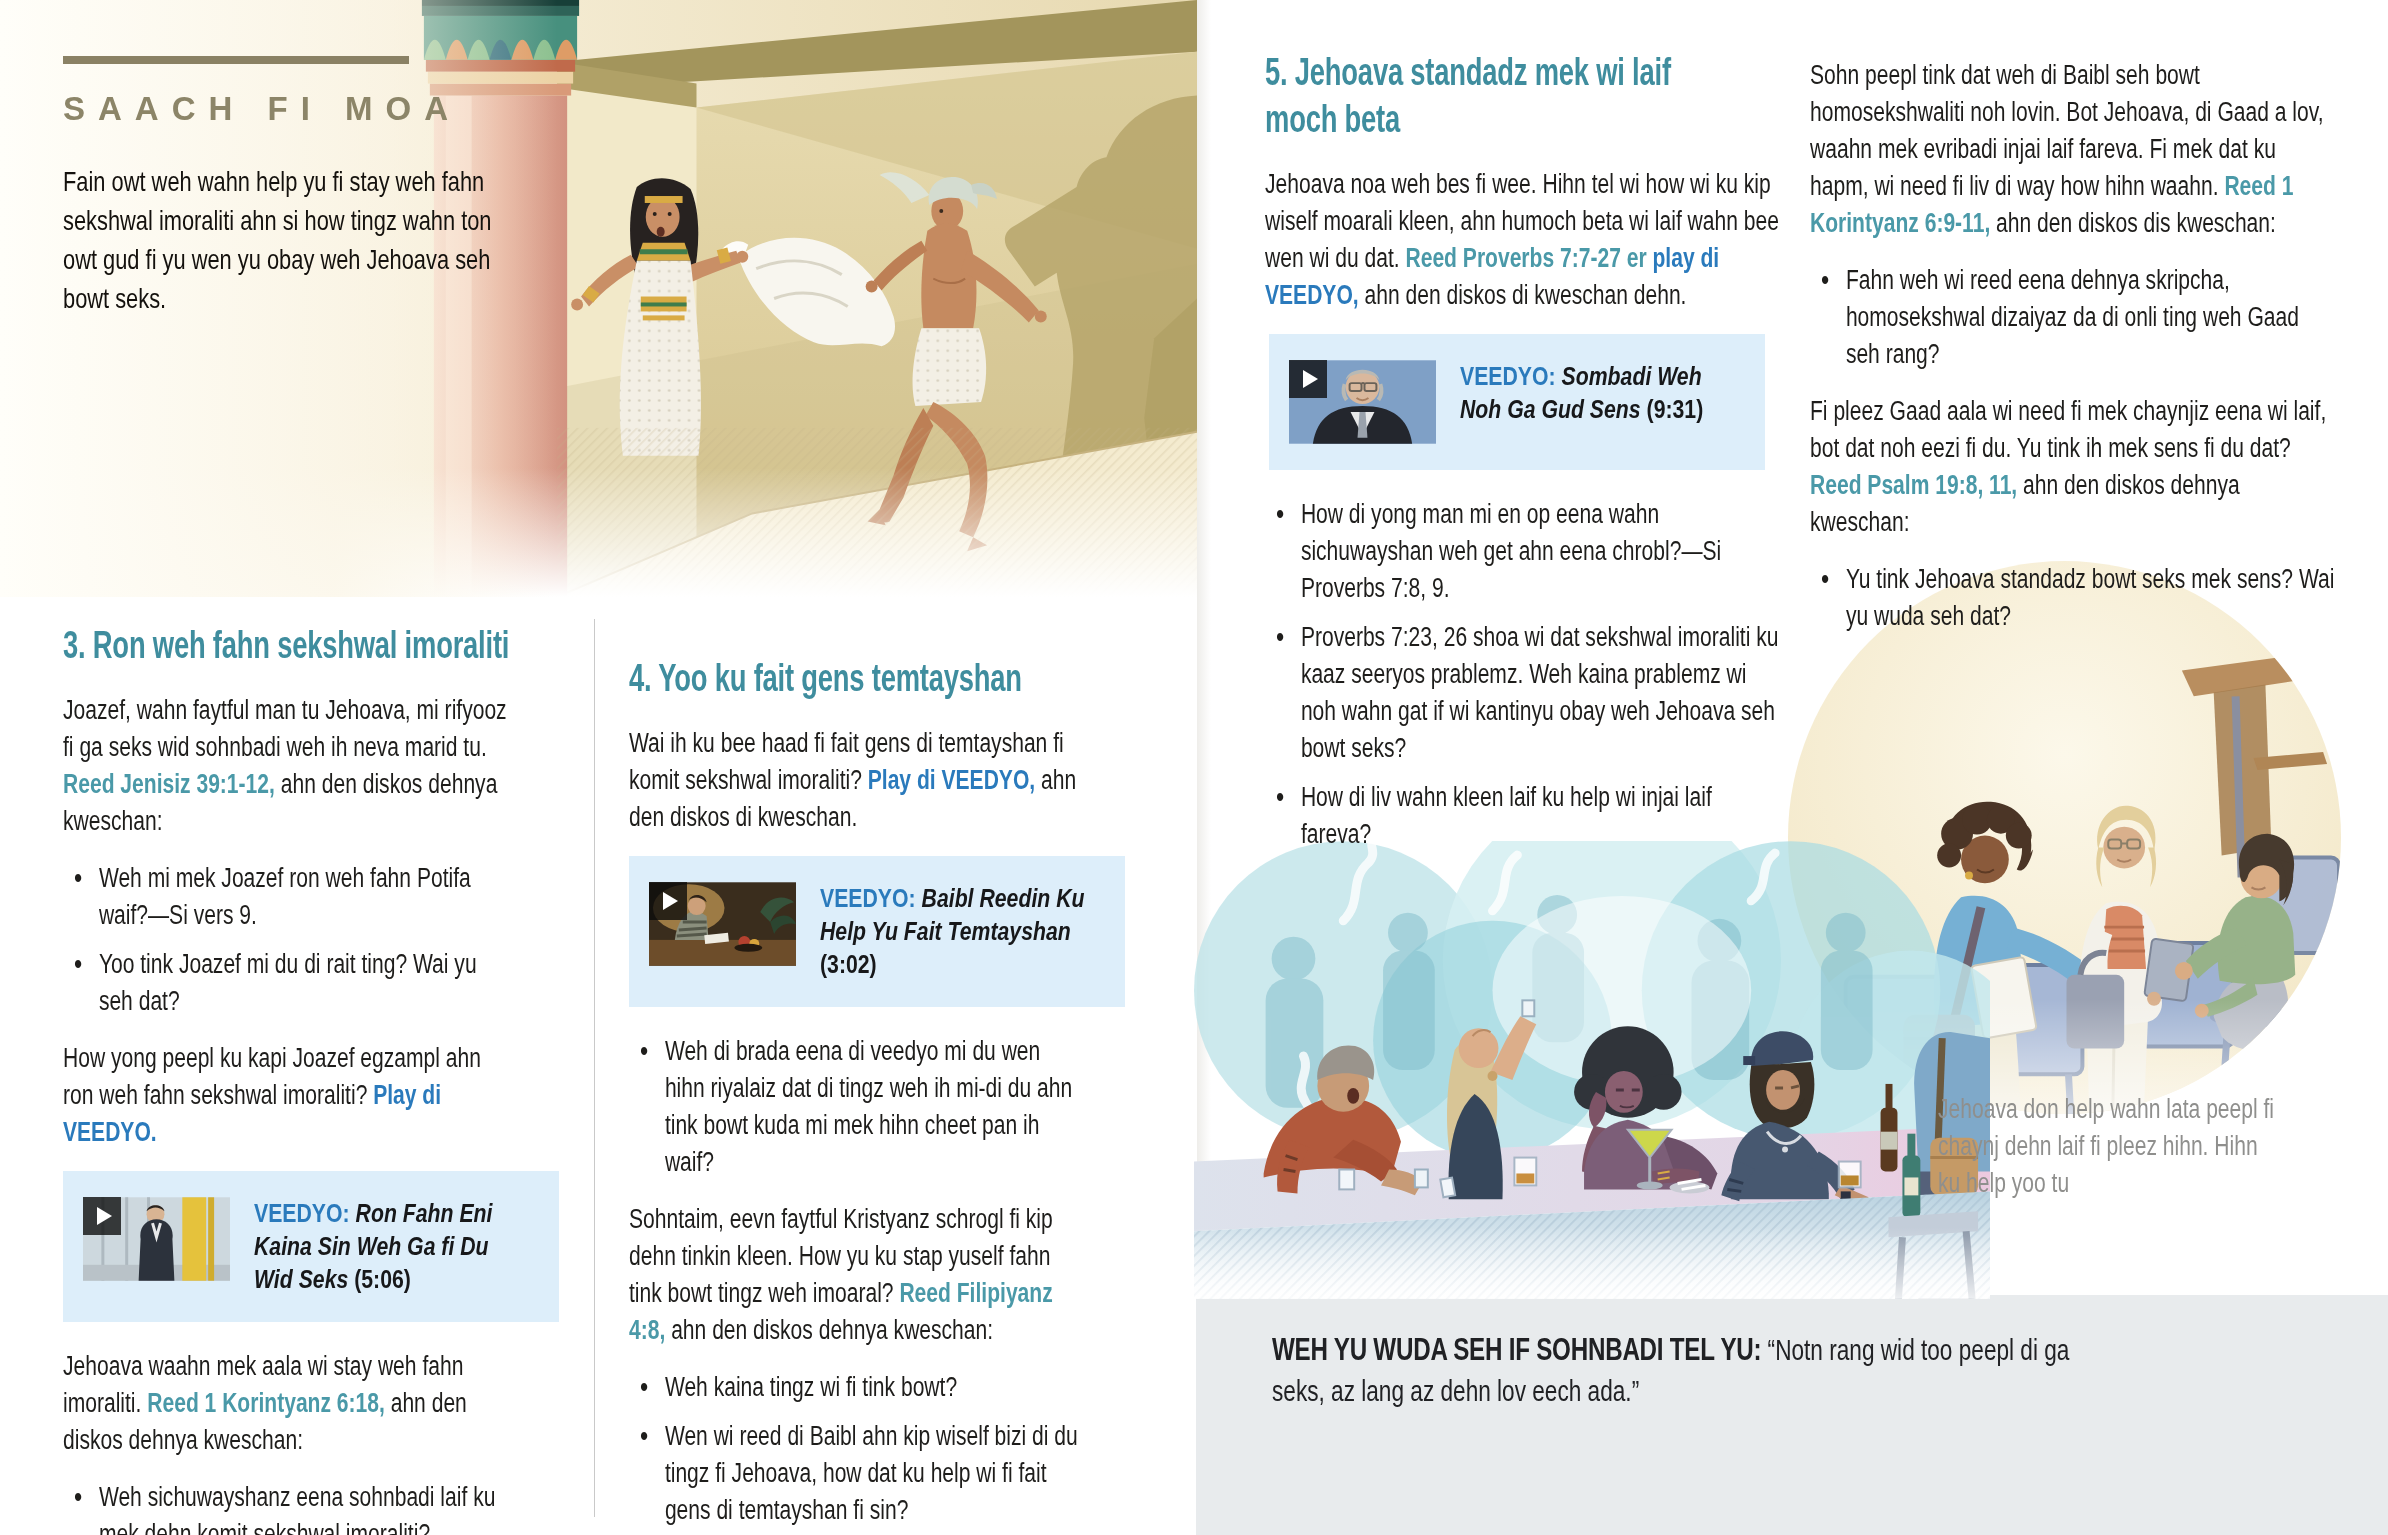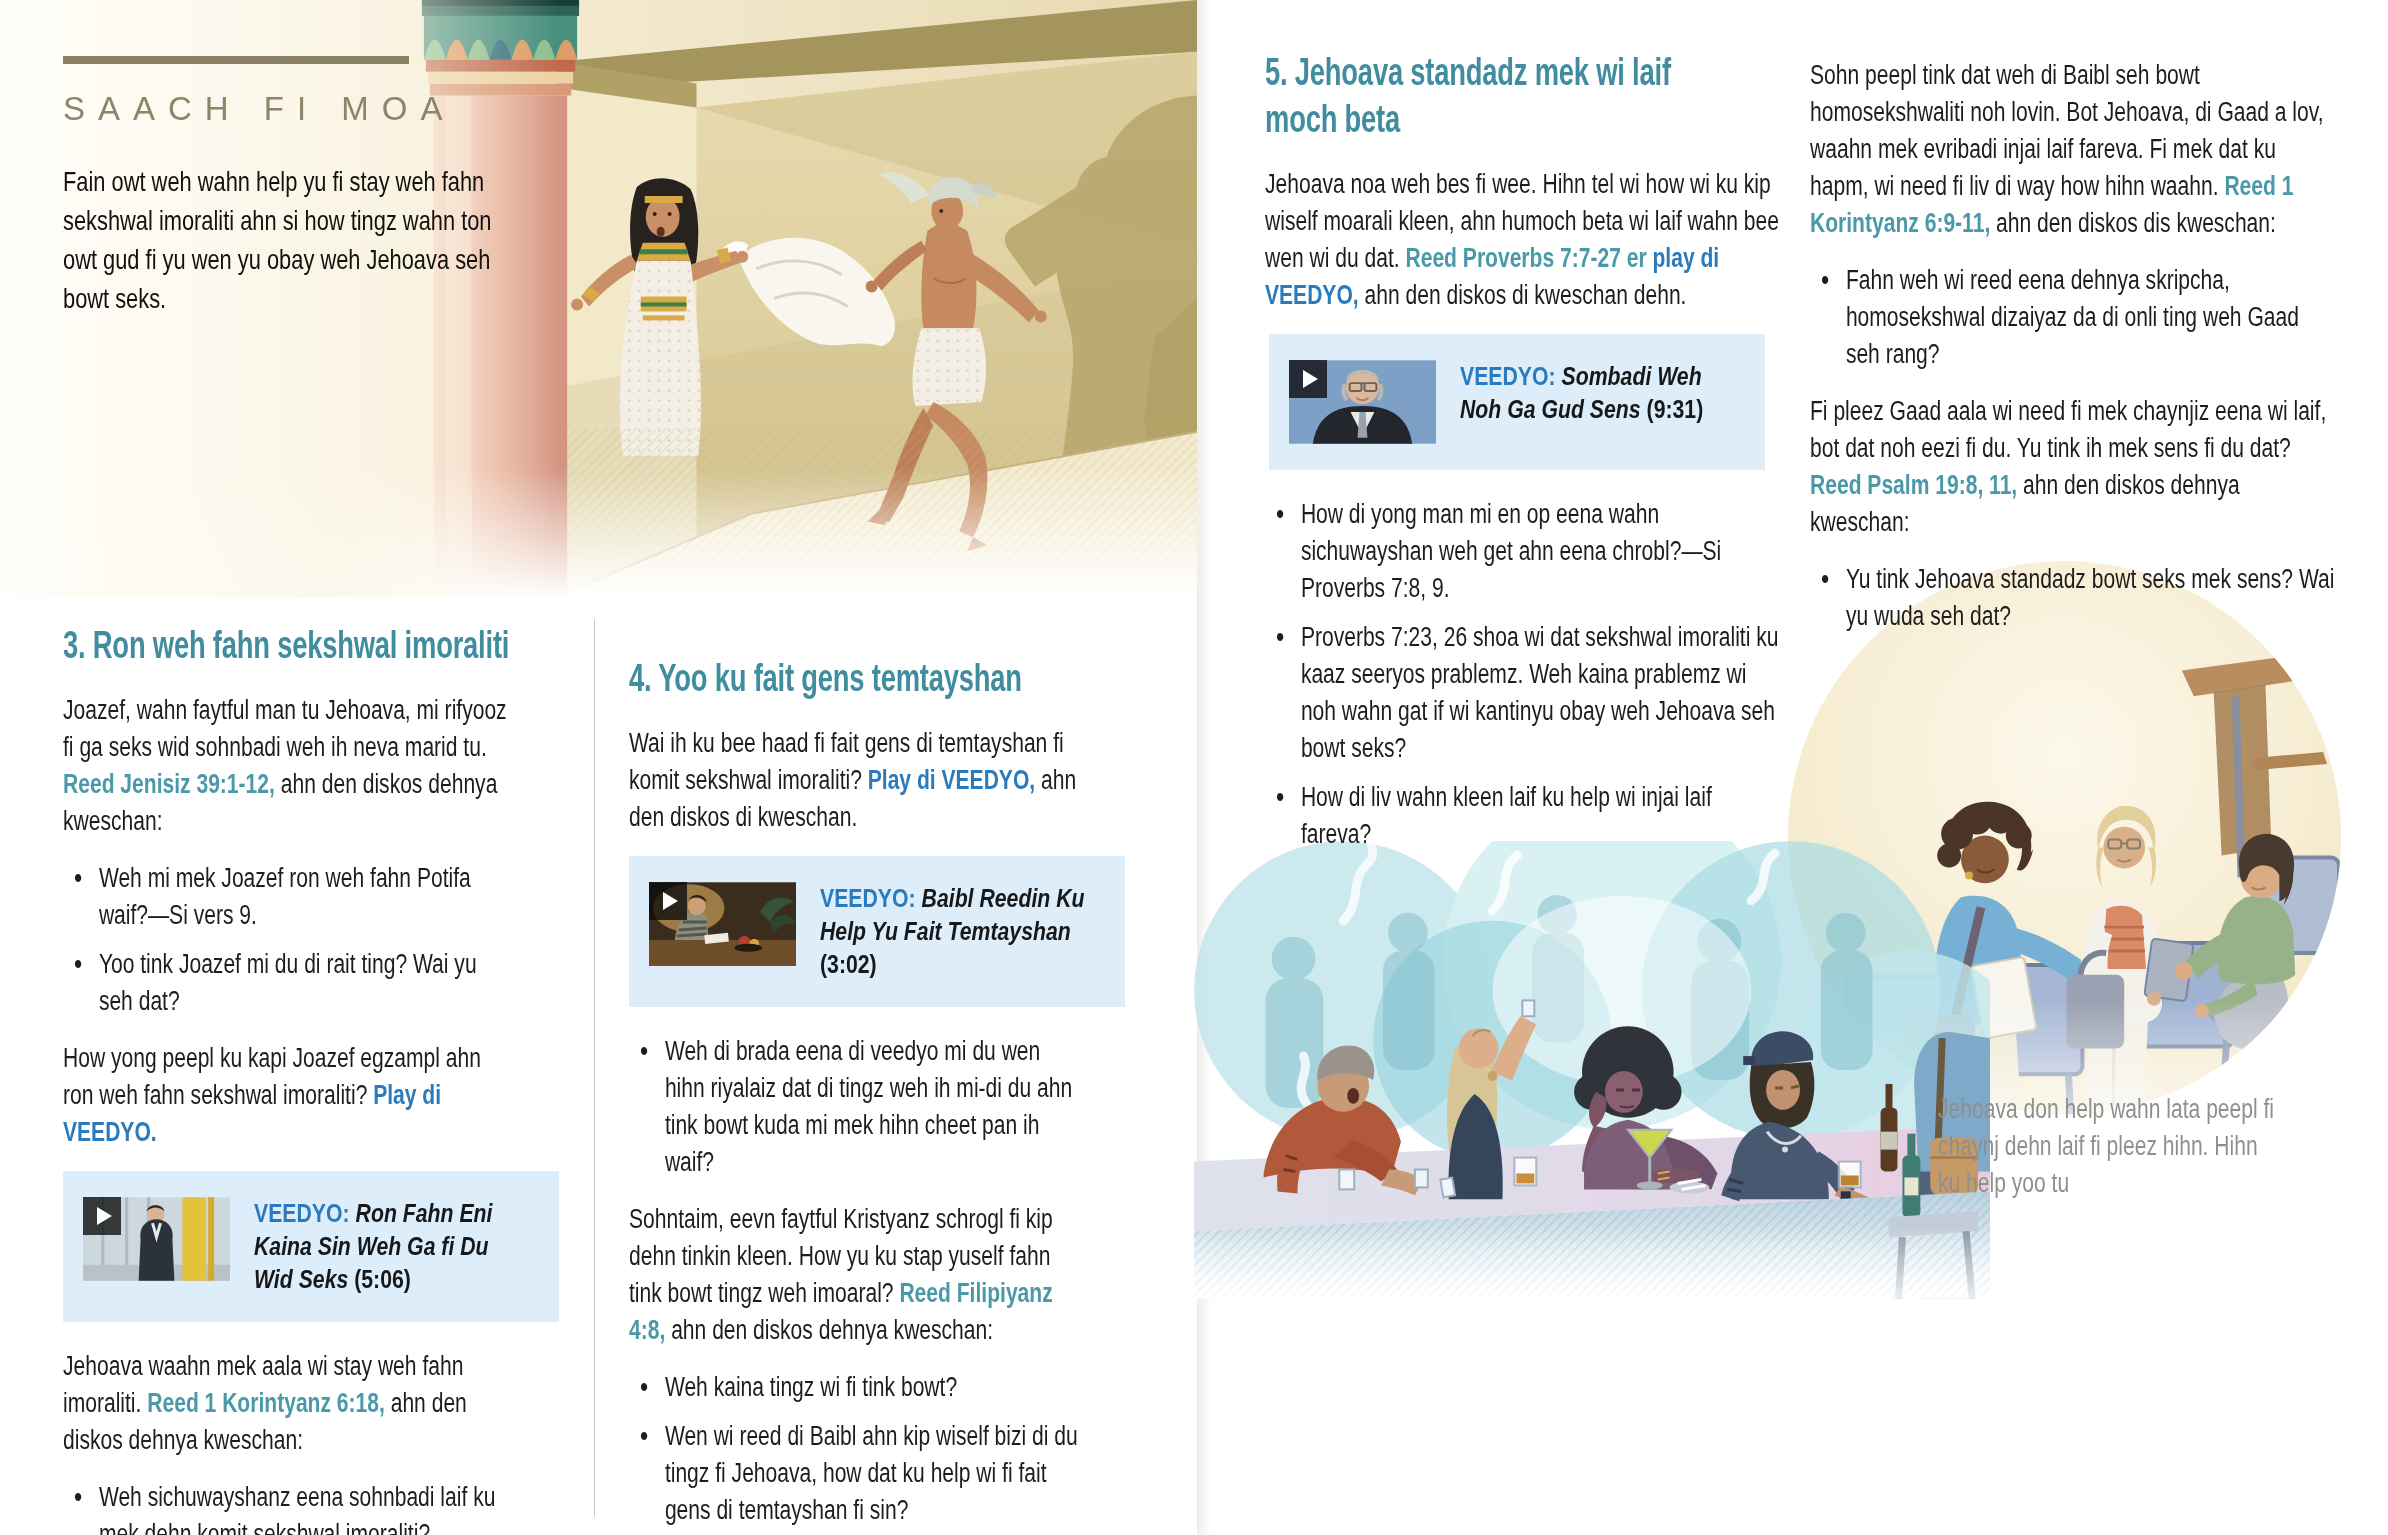--- a/index.html
+++ b/index.html
@@ -26,21 +26,21 @@
   .thumb svg{display:block;}
   .play{position:absolute;top:0;left:0;width:38px;height:38px;background:rgba(10,10,10,0.78);
         display:flex;align-items:center;justify-content:center;}
   .play .tri{width:0;height:0;border-left:15px solid #ffffff;border-top:9px solid transparent;border-bottom:9px solid transparent;margin-left:4px;}
   .vid-text{width:318px;transform:scaleX(0.85);transform-origin:0 0;
             font-size:25px;line-height:33px;font-weight:bold;color:#17181a;flex:none;}
   .vid-label{color:#2a7abc;}
   .vid-title{font-style:italic;}
   
   .kicker-bar{width:346px;height:8px;background:#8a8164;margin-bottom:26px;}
-  .kicker-title{font-size:33px;font-weight:normal;letter-spacing:13px;color:#8c8568;margin:0 0 34px 0;}
+  .kicker-title{font-size:33px;font-weight:bold;letter-spacing:13px;color:#8c8568;margin:0 0 34px 0;}
   .kicker-intro{width:559px;transform:scaleX(0.78);transform-origin:0 0;font-size:28px;line-height:39px;color:#14110d;}
   
   .footer-box{left:1196px;top:1295px;width:1192px;height:240px;background:#e8ebed;}
   .footer-inner{margin:34px 0 0 76px;width:1095px;transform:scaleX(0.78);transform-origin:0 0;
                 font-size:29px;line-height:41px;color:#202124;}
   .footer-label{font-weight:bold;font-size:31px;letter-spacing:-0.3px;}
   .caption{width:438px;transform:scaleX(0.78);transform-origin:0 0;font-size:27px;line-height:37px;color:#8f8f8d;}
   .divider{width:1px;background:#c9c9c9;}
   .fold{background:linear-gradient(90deg,rgba(90,80,50,0.10),rgba(0,0,0,0));}
 </style>
@@ -530,15 +530,21 @@
         <rect x="712" y="316" width="18" height="62" rx="5" fill="#3f7d72"></rect>
         <rect x="717" y="294" width="8" height="24" fill="#3f7d72"></rect>
         <rect x="714" y="338" width="14" height="18" fill="#e8e4cf"></rect>
         <path d="M698 378 L788 372 L788 392 L698 398 Z" fill="#c3cdd9"></path>
         <path d="M712 398 L708 460 M776 392 L782 460" stroke="#8a97a8" stroke-width="7"></path>
       </g>
       <rect x="0" y="388" width="800" height="72" fill="url(#gWhiteDown)" opacity="0.85"></rect>
     </svg>
   </div>
 
+  <div class="abs footer-box">
+    <div class="footer-inner">
+      <span class="footer-label">WEH YU WUDA SEH IF SOHNBADI TEL YU:</span>
+      <span>“Notn rang wid too peepl di ga seks, az lang az dehn lov eech ada.”</span>
+    </div>
+  </div>
 
 </div>
 
 
 </body></html>

